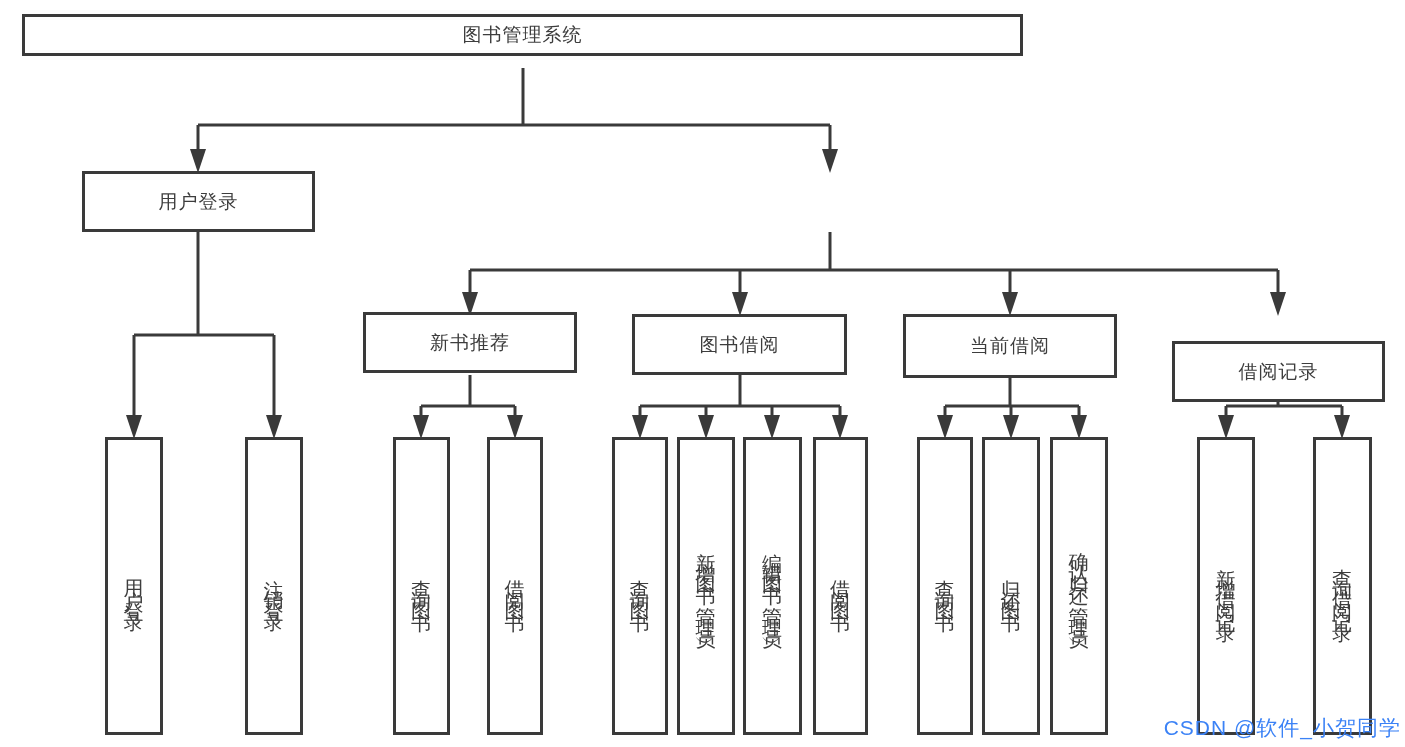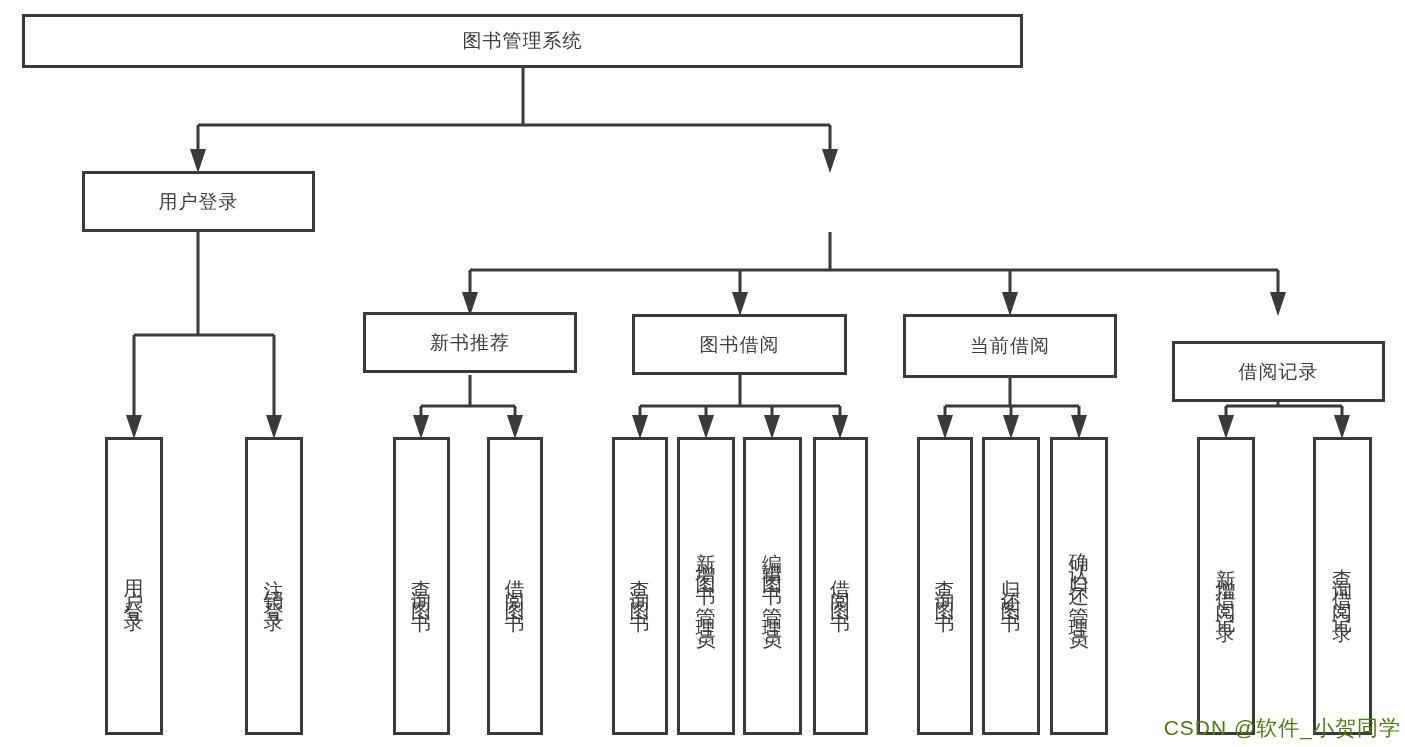--- a/index.html
+++ b/index.html
@@ -42,21 +42,21 @@
     font-size:20px;
     line-height:1;
     letter-spacing:11px;
     white-space:nowrap;
   }
   .watermark {
     position:absolute;
     top:714px;
     right:4px;
     font-size:21px;
-    color:#4d7c0f;
+    color:#3b82f6;
     z-index:3;
     letter-spacing:1px;
   }
 </style>
 </head>
 <body>
 
 <div id="canvas">
 
   <svg id="connectors" viewBox="0 0 1405 747" xmlns="http://www.w3.org/2000/svg">
@@ -107,21 +107,21 @@
       <line x1="1079" y1="406" x2="1079" y2="417" stroke="#3a3a3a" stroke-width="3"></line>
       <polygon points="1071,415 1087,415 1079,439" fill="#3a3a3a"></polygon>
       <line x1="1278" y1="375" x2="1278" y2="406" stroke="#3a3a3a" stroke-width="3"></line>
       <line x1="1226" y1="406" x2="1342" y2="406" stroke="#3a3a3a" stroke-width="3"></line>
       <line x1="1226" y1="406" x2="1226" y2="417" stroke="#3a3a3a" stroke-width="3"></line>
       <polygon points="1218,415 1234,415 1226,439" fill="#3a3a3a"></polygon>
       <line x1="1342" y1="406" x2="1342" y2="417" stroke="#3a3a3a" stroke-width="3"></line>
       <polygon points="1334,415 1350,415 1342,439" fill="#3a3a3a"></polygon>
     </svg>
 
-  <div class="box" style="left:22px; top:14px; width:1001px; height:54px;">
+  <div class="box" style="left:22px; top:14px; width:1001px; height:42px;">
     <span>图书管理系统</span>
   </div>
 
   <div class="box" style="left:82px; top:171px; width:233px; height:61px;">
     <span>用户登录</span>
   </div>
 
   <div class="box" style="left:363px; top:312px; width:214px; height:61px;">
     <span>新书推荐</span>
   </div>

